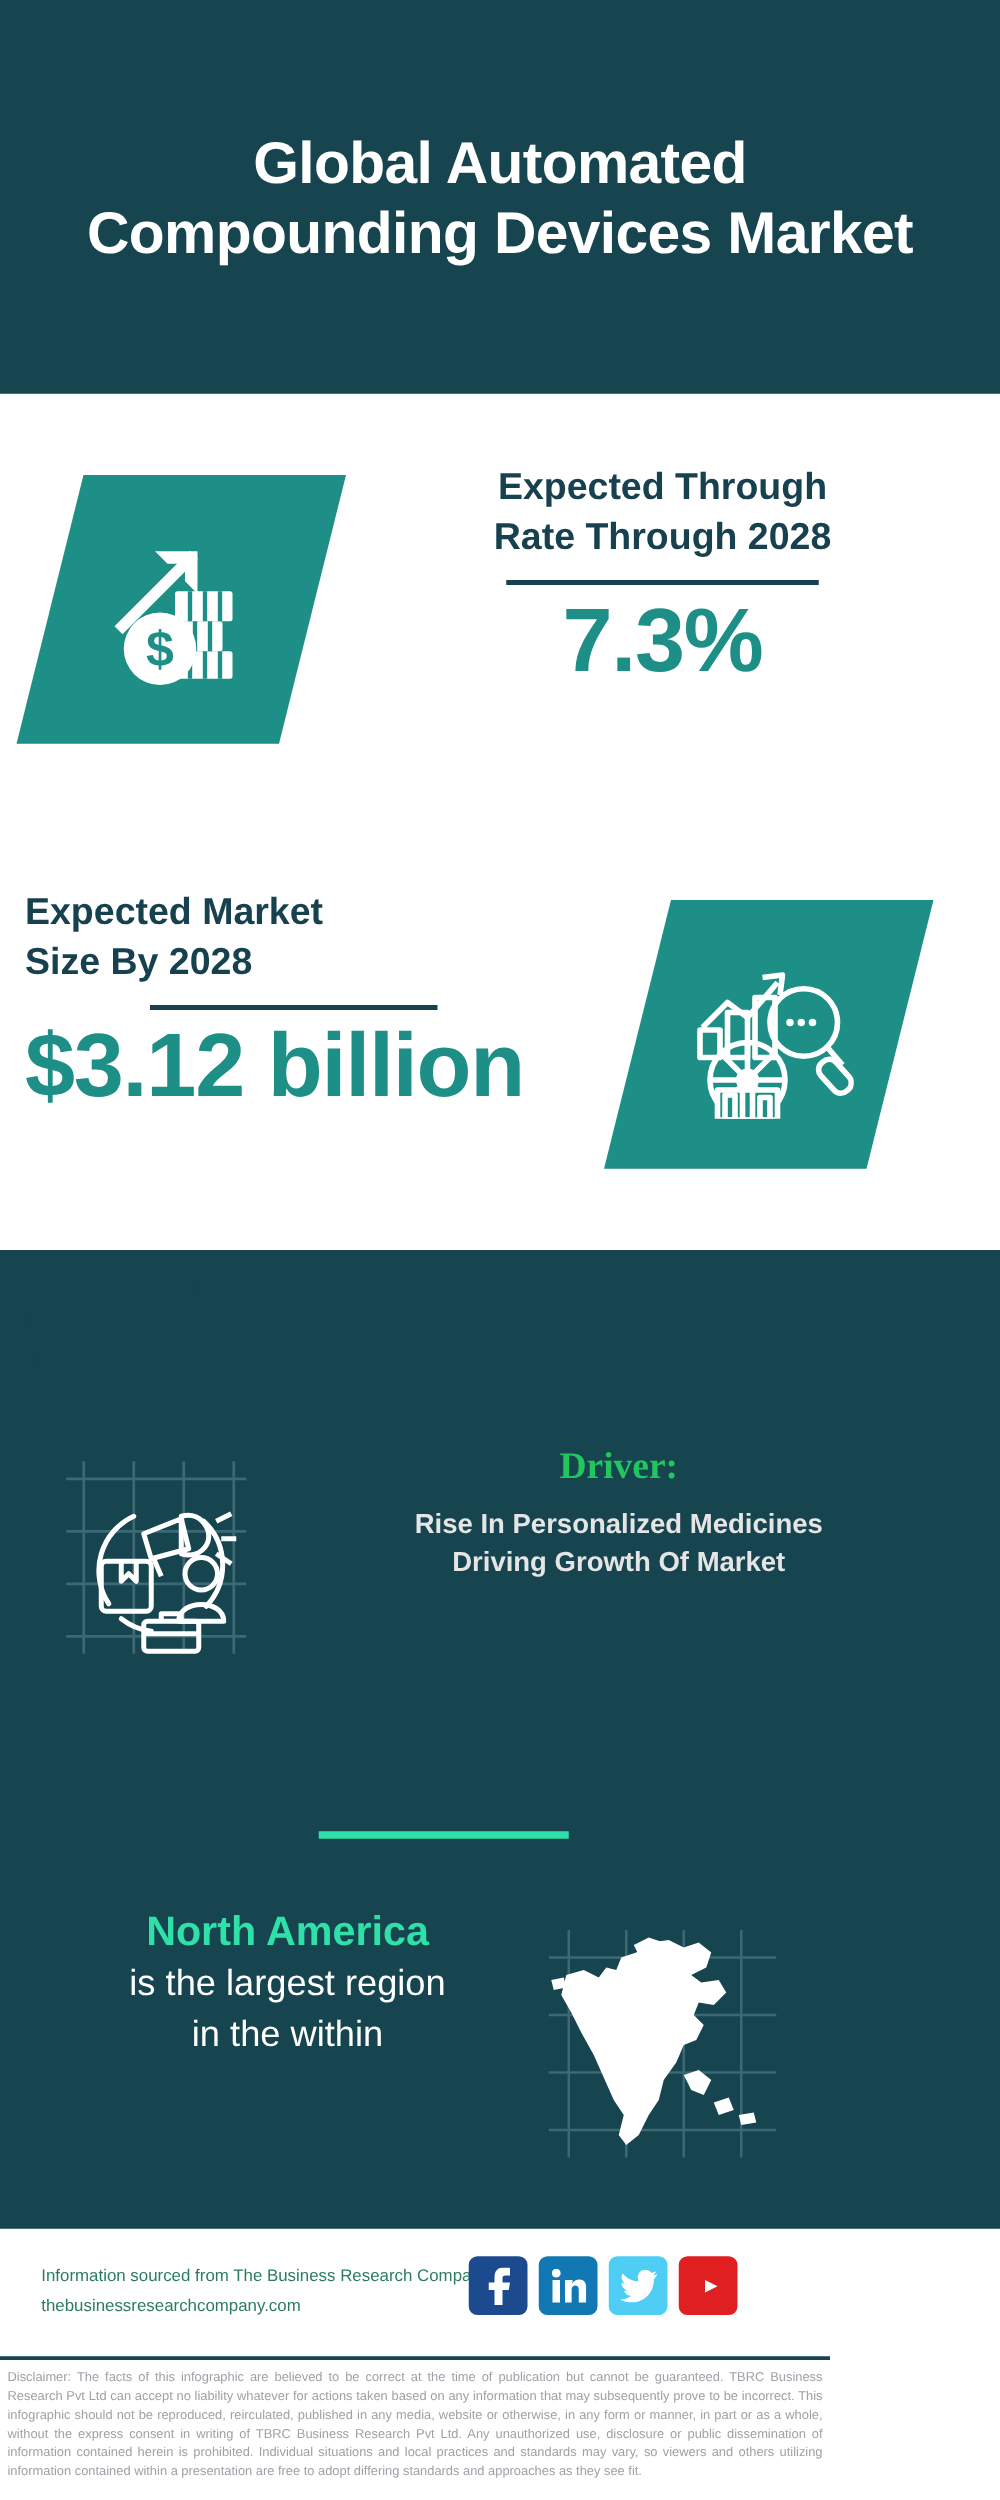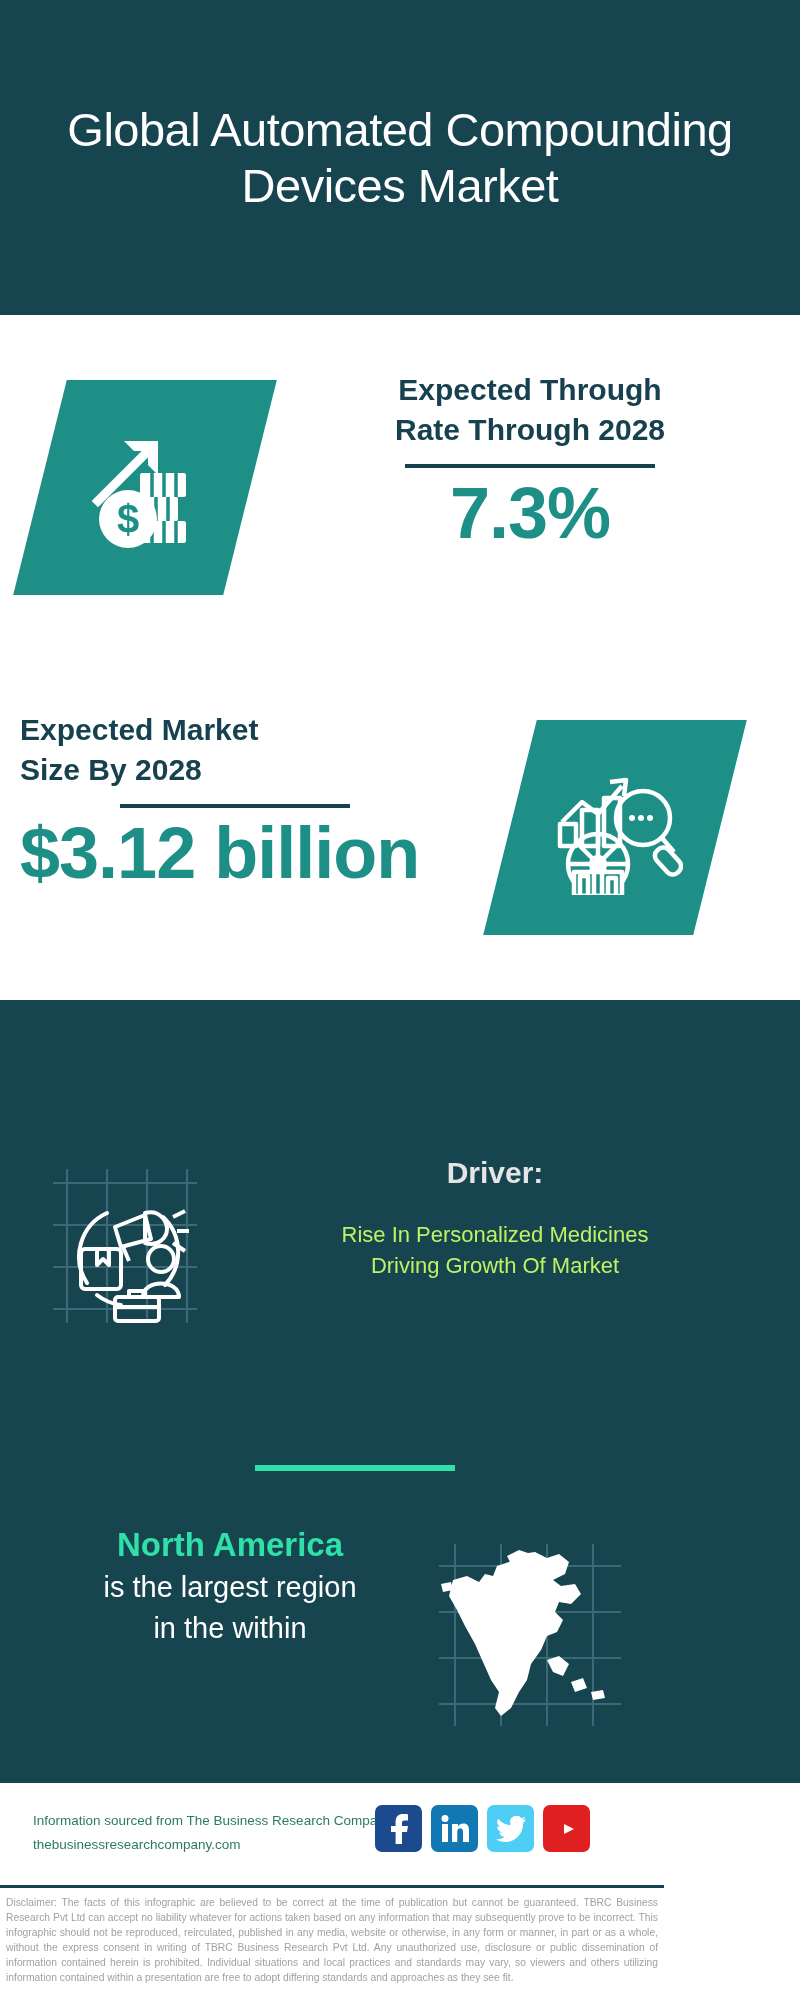--- a/index.html
+++ b/index.html
@@ -14,21 +14,21 @@
 
   
   .header {
     position:absolute; left:0; top:0; width:800px; height:315px;
     background:#16444f;
     display:flex; align-items:center; justify-content:center;
   }
   .header h1 {
     color:#ffffff;
     font-size:47px;
-    font-weight:normal;
+    font-weight:bold;
     line-height:1.18;
     text-align:center;
     letter-spacing:-0.5px;
     width:720px;
   }
 
   
   .sec1 { position:absolute; left:0; top:315px; width:800px; height:340px; }
   .para-left {
     position:absolute; left:40px; top:65px; width:210px; height:215px;
@@ -61,22 +61,22 @@
 
   
   .dark {
     position:absolute; left:0; top:1000px; width:800px; height:780px;
     background:#16444f;
   }
   .skyline { position:absolute; left:0; top:0; width:800px; height:150px; }
   .drv { position:absolute; left:0; top:155px; width:800px; height:200px; }
   .drv-icon { position:absolute; left:45px; top:10px; width:160px; height:160px; }
   .drv-text { position:absolute; left:215px; top:0px; width:560px; text-align:center; }
-  .drv-title { color:#e5e5e5; font-size:30px; font-weight:bold; line-height:1.2; }
-  .drv-body { color:#bef264; font-size:22px; font-weight:normal; line-height:1.42; margin-top:28px; }
+  .drv-title { color:#22c55e; font-size:30px; font-weight:bold; line-height:1.2;font-family:Liberation Serif, serif; }
+  .drv-body { color:#e5e5e5; font-size:22px; font-weight:bold; line-height:1.42; margin-top:12px; }
 
   .mint-div {
     position:absolute; left:255px; top:465px; width:200px; height:6px;
     background:#2fe0a8;
   }
 
   .reg { position:absolute; left:0; top:525px; width:800px; height:220px; }
   .reg-text { position:absolute; left:40px; top:0; width:380px; text-align:center; }
   .reg-title { color:#2fe0a8; font-size:33px; font-weight:bold; line-height:1.2; }
   .reg-body { color:#ffffff; font-size:29px; line-height:1.3; margin-top:4px; }

